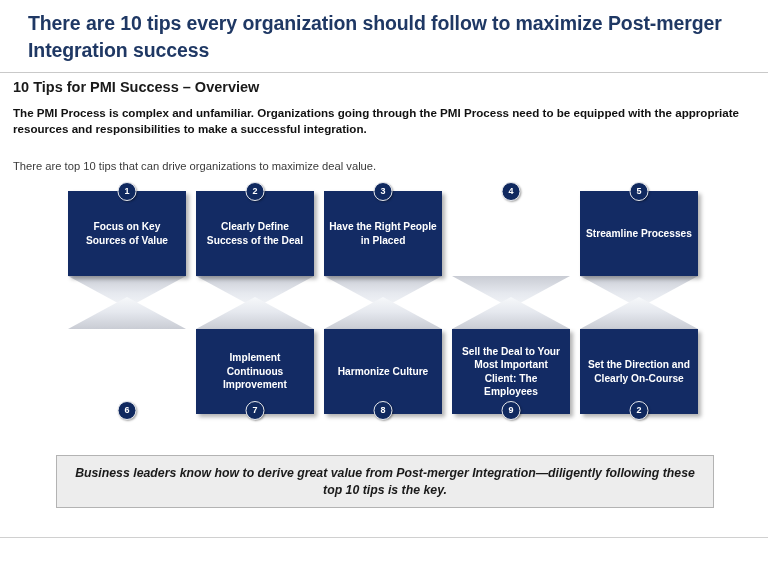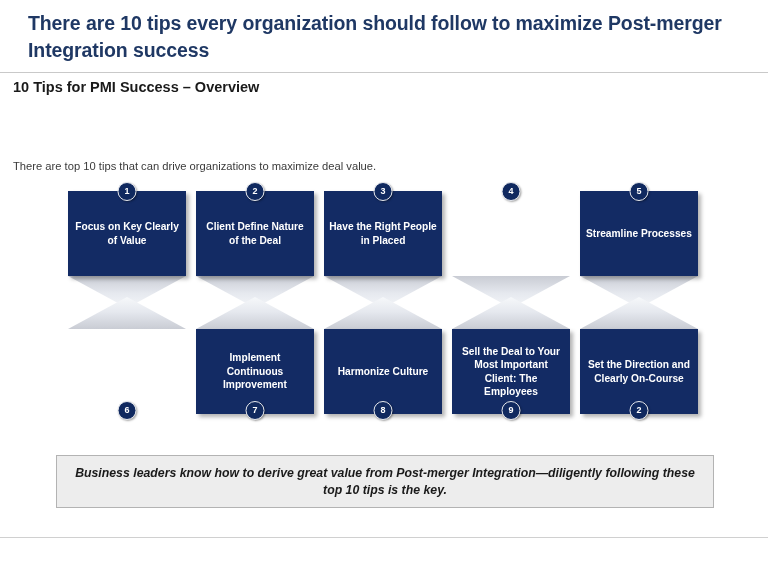--- a/index.html
+++ b/index.html
@@ -196,35 +196,36 @@
 </style>
 </head>
 <body>
 
 <div class="slide">
 
   <h1 class="slide-title">There are 10 tips every organization should follow to maximize Post-merger Integration success</h1>
   <div class="header-rule"></div>
 
   <h2 class="section-heading">10 Tips for PMI Success – Overview</h2>
+  <p class="lead-paragraph">The PMI Process is complex and unfamiliar. Organizations going through the PMI Process need to be equipped with the appropriate resources and responsibilities to make a successful integration.</p>
   <p class="sub-paragraph">There are top 10 tips that can drive organizations to maximize deal value.</p>
 
   <div class="diagram">
 
     <div class="column" style="left:68px;">
       <div class="badge top">1</div>
-      <div class="tip-box row-top">Focus on Key Clearly of Value</div>
+      <div class="tip-box row-top">Focus on Key Sources of Value</div>
       <div class="tri tri-down"></div>
       <div class="tri tri-up"></div>
       <div class="badge bottom">6</div>
     </div>
 
     <div class="column" style="left:196px;">
       <div class="badge top">2</div>
-      <div class="tip-box row-top">Client Define Nature of the Deal</div>
+      <div class="tip-box row-top">Clearly Define Success of the Deal</div>
       <div class="tri tri-down"></div>
       <div class="tri tri-up"></div>
       <div class="tip-box row-bottom">Implement Continuous Improvement</div>
       <div class="badge bottom">7</div>
     </div>
 
     <div class="column" style="left:324px;">
       <div class="badge top">3</div>
       <div class="tip-box row-top">Have the Right People in Placed</div>
       <div class="tri tri-down"></div>

